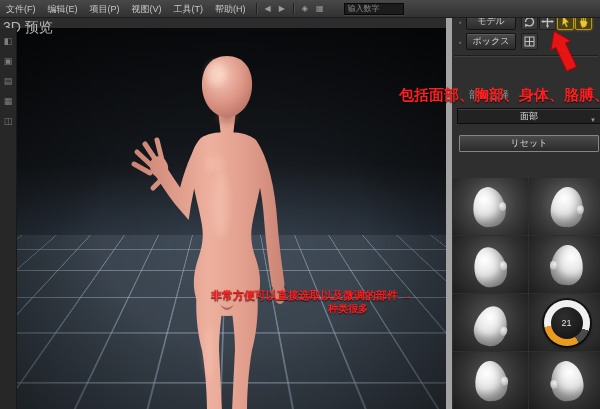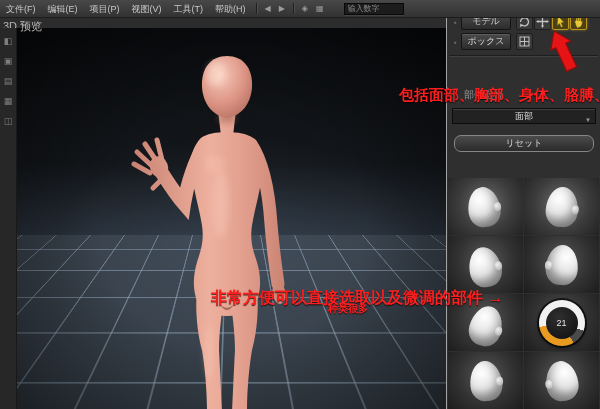--- a/index.html
+++ b/index.html
@@ -18,21 +18,21 @@
   .menu { padding:4px 6px; line-height:18px; cursor:default; }
   .tb-sep { width:1px; height:11px; background:#1f1f1f; box-shadow:1px 0 0 #4d4d4d; margin:0 4px; }
   .tbicon { color:#9c9c9c; font-size:8px; padding:0 4px; }
   .num-input {
     width:60px; height:12px; margin-left:16px; background:#1c1c1c;
     border:1px solid #090909; box-shadow:0 1px 0 rgba(255,255,255,.07);
     color:#bdbdbd; font-size:8px; padding:0 3px; font-family:inherit;
   }
   .num-input::placeholder { color:#8b8b8b; }
   
-  .tab-label { position:absolute; left:3px; top:19px; font-size:11px; color:#b8b8b8; z-index:4; }
+  .tab-label { position:absolute; left:3px; top:19px; font-size:14px; color:#b8b8b8; z-index:4; }
   .left-strip {
     position:absolute; left:0; top:28px; width:17px; bottom:0;
     background:#272727; border-right:1px solid #191919;
     display:flex; flex-direction:column; align-items:center; padding-top:8px; gap:10px; z-index:4;
   }
   .strip-icon { color:#7e7e7e; font-size:9px; line-height:10px; }
   
   .viewport {
     position:absolute; left:17px; top:28px; width:429px; height:381px; overflow:hidden;
     background:linear-gradient(180deg,#0b0d10 0%,#14171b 36%,#28303a 54%,#1b2026 100%);
@@ -48,21 +48,21 @@
   .vignette {
     position:absolute; inset:0;
     background:
       radial-gradient(ellipse 70% 50% at 52% 58%, rgba(140,170,200,.12), transparent 62%),
       radial-gradient(ellipse at 50% 52%, transparent 44%, rgba(0,0,0,.55) 100%);
   }
   .figure { position:absolute; left:100px; top:24px; }
   
   .panel {
     position:absolute; left:446px; top:0; width:154px; height:409px;
-    background:#2f2f2f; border-left:1px solid #a3a3a3; z-index:3;
+    background:#2f2f2f; border-left:6px solid #a3a3a3; z-index:3;
   }
   .panel-header { position:absolute; left:5px; top:3px; font-size:8.5px; color:#a9a9a9; }
   .prow { position:absolute; left:0; width:100%; display:flex; align-items:center; height:19px; }
   .row-model { top:12px; } .row-box { top:32px; }
   .bullet { color:#6f6f6f; font-size:5px; margin-left:4px; width:8px; text-align:center; }
   .pbtn {
     width:50px; height:17px; margin-left:2px;
     background:linear-gradient(#4a4a4a,#2c2c2c); border:1px solid #141414;
     box-shadow:inset 0 1px 0 #5d5d5d; border-radius:2px;
     color:#d6d6d6; font-size:9px; font-family:inherit; cursor:pointer;
@@ -76,21 +76,21 @@
   .divider { position:absolute; left:2px; right:2px; top:55px; height:1px; background:#1e1e1e; box-shadow:0 1px 0 #404040; }
   .section-label { position:absolute; left:17px; top:88px; font-size:10px; color:#979797; }
   .part-select {
     position:absolute; left:5px; top:108px; width:144px; height:16px;
     background:#222; border:1px solid #0c0c0c; box-shadow:inset 0 1px 0 #404040;
     display:flex; align-items:flex-end; justify-content:center;
     color:#dddddd; font-size:9px; cursor:pointer;
   }
   .part-select .dd { position:absolute; right:4px; font-size:6px; color:#9a9a9a; }
   .reset-btn {
-    position:absolute; left:7px; width:140px; height:17px; border-radius:7px;
+    position:absolute; left:7px; width:140px; height:17px; border-radius:1px;
     background:linear-gradient(#4b4b4b,#2b2b2b); color:#d8d8d8;
     font-size:9px; font-family:inherit; cursor:pointer;
   }
   .reset-1 { top:135px; border:1px solid #868686; }
   .reset-2 { top:157px; border:1px solid #4d4d4d; }
   
   .thumbs {
     position:absolute; left:1px; top:178px; width:152px; height:231px;
     display:grid; grid-template-columns:75px 75px; grid-auto-rows:57px; gap:1px;
   }
@@ -123,21 +123,21 @@
     position:absolute; left:50%; top:50%; width:32px; height:32px; margin:-16px 0 0 -16px;
     border-radius:50%; background:radial-gradient(circle at 40% 32%, #2f2f2f, #0e0e0e);
     color:#e4e4e4; font-size:9px; display:flex; align-items:center; justify-content:center;
   }
   
   .note {
     position:absolute; color:#ff1e1e; font-weight:bold; white-space:nowrap;
     text-shadow:0 1px 1px rgba(0,0,0,.75); z-index:8;
   }
   .note-parts { left:399px; top:86px; font-size:15px; }
-  .note-conv  { left:211px; top:288px; font-size:16px; }
+  .note-conv  { left:211px; top:288px; font-size:11px; }
   .note-var   { left:297px; top:302px; font-size:10px;padding-left:31px; }
   .red-arrow { position:absolute; left:540px; top:27px; z-index:9; }
 </style>
 </head>
 <body>
 
 <div class="app">
 
   <div class="menubar">
     <span class="menu">文件(F)</span>

